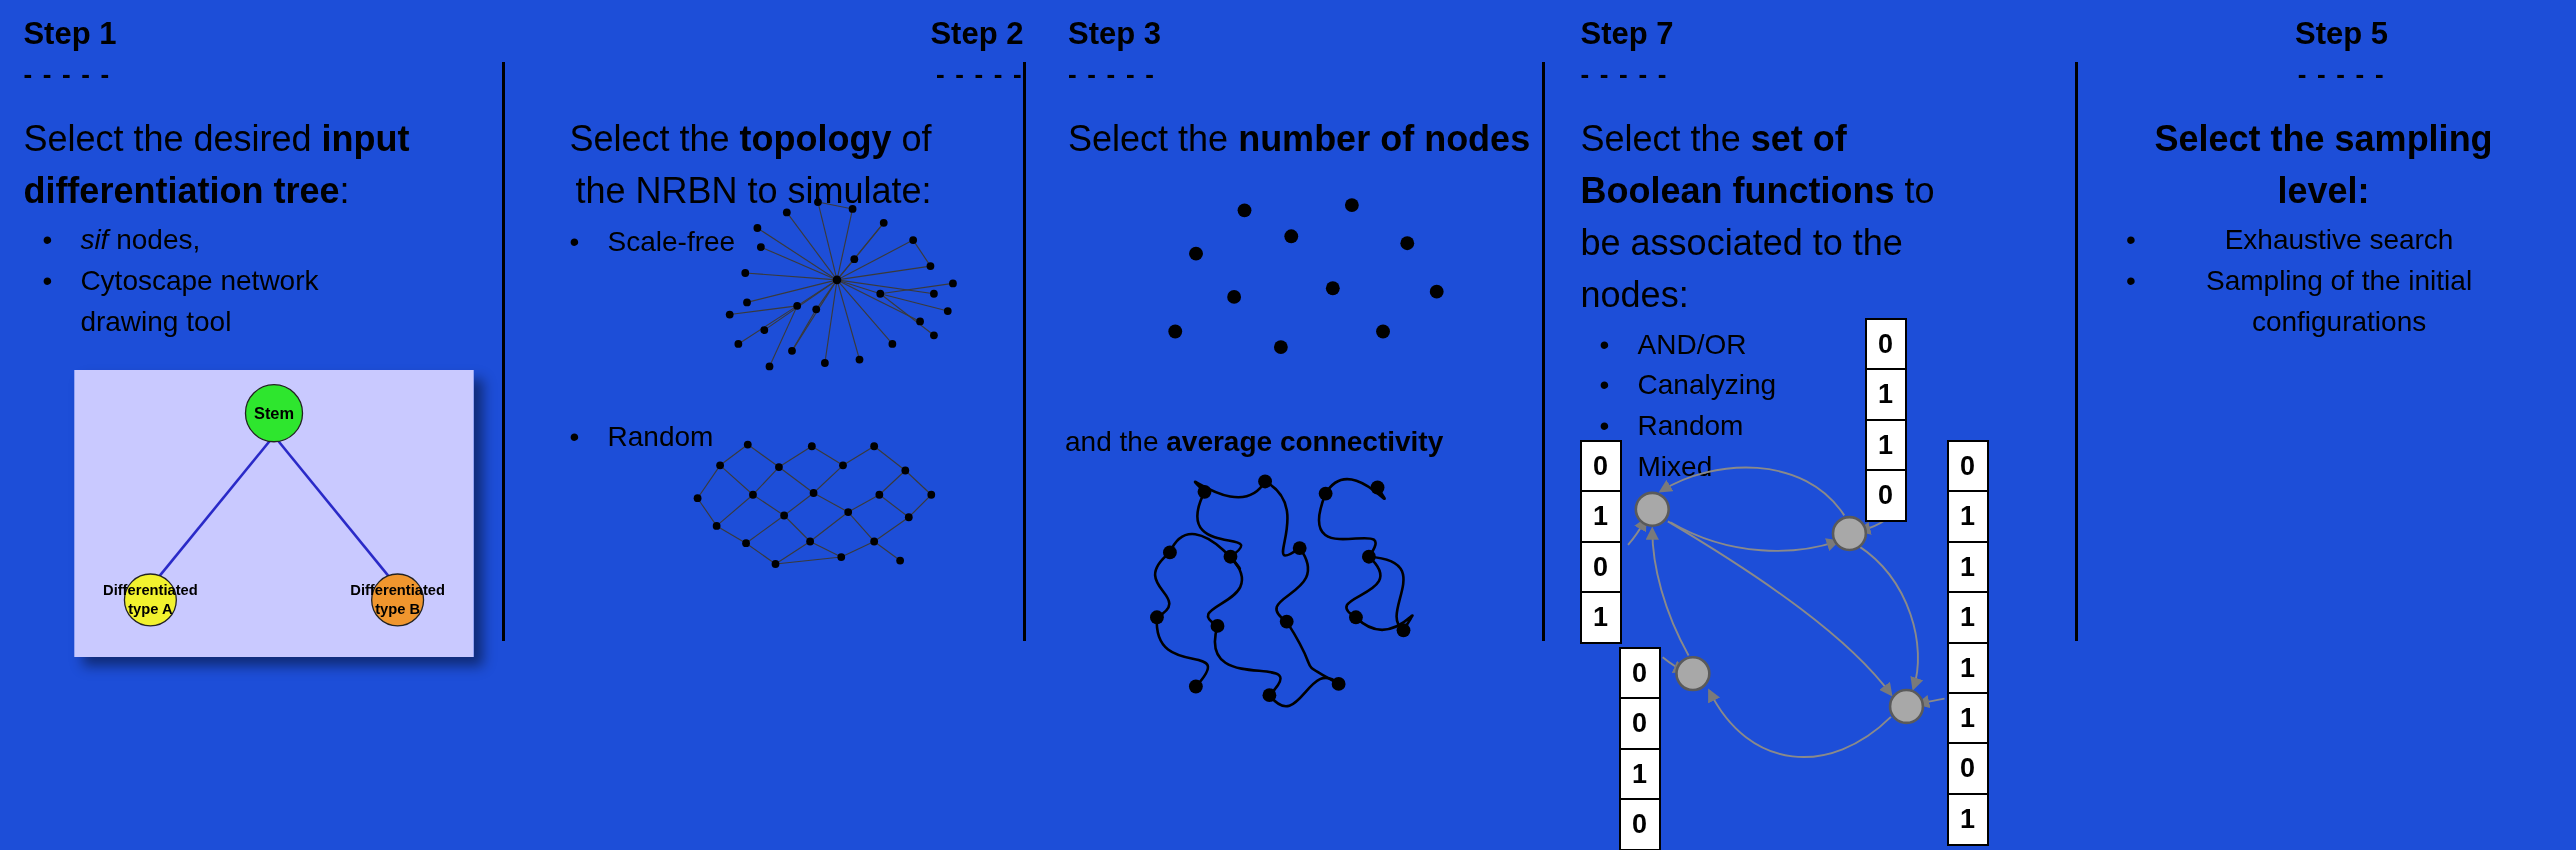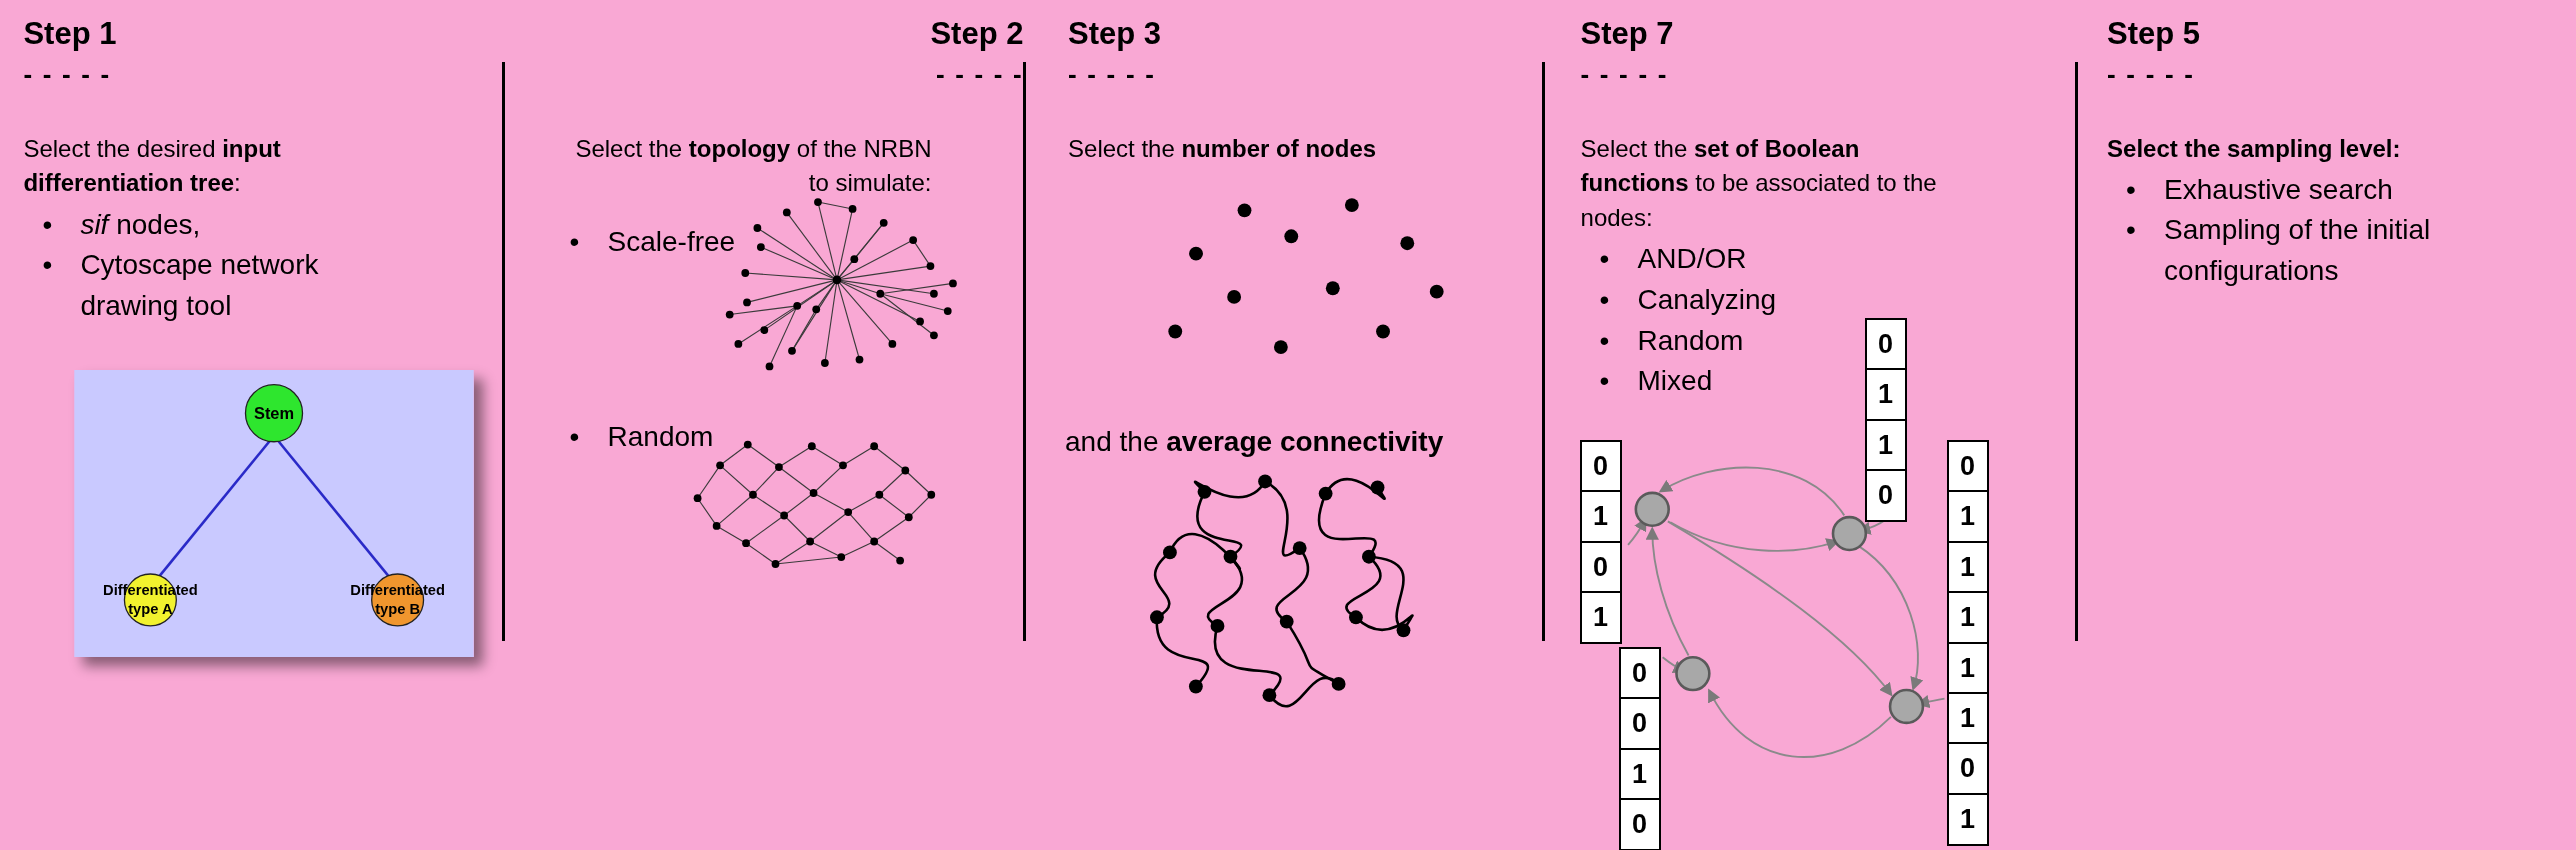--- a/index.html
+++ b/index.html
@@ -1,30 +1,30 @@
 <!DOCTYPE html>
 <html style="font-size:14px"><head>
 <meta charset="utf-8">
 <style>
   html, body { margin:0; padding:0; background:#ffffff; }
   body { font-family:"Liberation Sans", sans-serif; color:#000; }
-  .figure { position:relative; width:2576px; height:851px; background:#f9a8d4; display:flex; overflow:hidden; }
+  .figure { position:relative; width:2576px; height:851px; background:#1d4ed8; display:flex; overflow:hidden; }
 
   .col { position:relative; height:100%; box-sizing:border-box; padding-top:15.6px; }
   .col1 { width:502px; padding-left:23.4px; }
   .col2 { width:519px; padding-left:46px;text-align:right; }
   .col3 { width:516px; padding-left:42px; }
   .col4 { width:531px; padding-left:36px; }
-  .col5 { width:498px; padding-left:29px; }
+  .col5 { width:498px; padding-left:29px;text-align:center; }
 
   .divider { flex:0 0 2.6px; width:2.6px; height:579px; margin-top:62px; background:#000; }
 
   .step-title { font-size:31px; font-weight:bold; }
   .dashes { font-size:26px; font-weight:bold; letter-spacing:1.7px; margin-top:7px; }
-  .intro { font-size:24px; line-height:1.45; margin-top:42px; }
+  .intro { font-size:36px; line-height:1.45; margin-top:23px; }
 
   ul.bullets { list-style:none; margin:3.5px 0 0 0; padding:0; font-size:28px; line-height:1.45; }
   ul.bullets li { position:relative; padding-left:57px; }
   .blt { position:absolute; left:19px; }
 
   .abs { position:absolute; }
   .bitem { position:absolute; font-size:28px; line-height:1.45; padding-left:57px; }
   .bitem .blt { left:19px; }
 
   .body-line { font-size:28px; line-height:1.45; }

